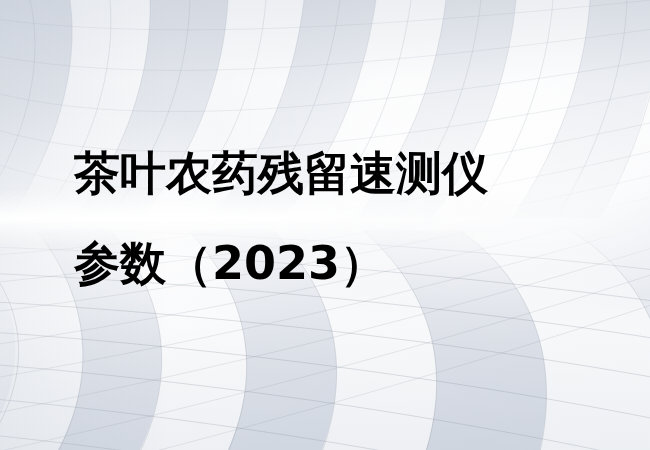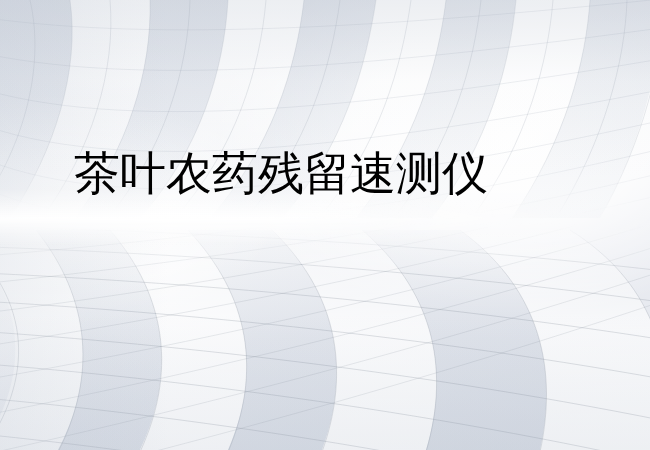--- a/index.html
+++ b/index.html
@@ -52,21 +52,21 @@
 
   
   #title-block {
     position: absolute;
     left: 74px;
     top: 128px;
     width: 520px;
   }
   .title-line {
     color: #000000;
-    font-weight: 400;
+    font-weight: 700;
     font-size: 46px;
     line-height: 90px;
     letter-spacing: 0px;
     white-space: nowrap;
     text-shadow: 0 1px 0 rgba(255,255,255,0.35);
   }
 </style>
 </head>
 <body>
 
@@ -203,15 +203,16 @@
       <path d="M -40,286 C 160,266 420,232 690,166"></path>
       <path d="M -40,258 C 160,242 420,214 690,154"></path>
     </g>
   </svg>
 
   <div class="bg-layer" id="bg-vignette"></div>
   <div class="bg-layer" id="bg-streak"></div>
 
   <div id="title-block">
     <div class="title-line">茶叶农药残留速测仪</div>
+    <div class="title-line">参数（2023）</div>
   </div>
 
 </div>
 
 </body></html>

